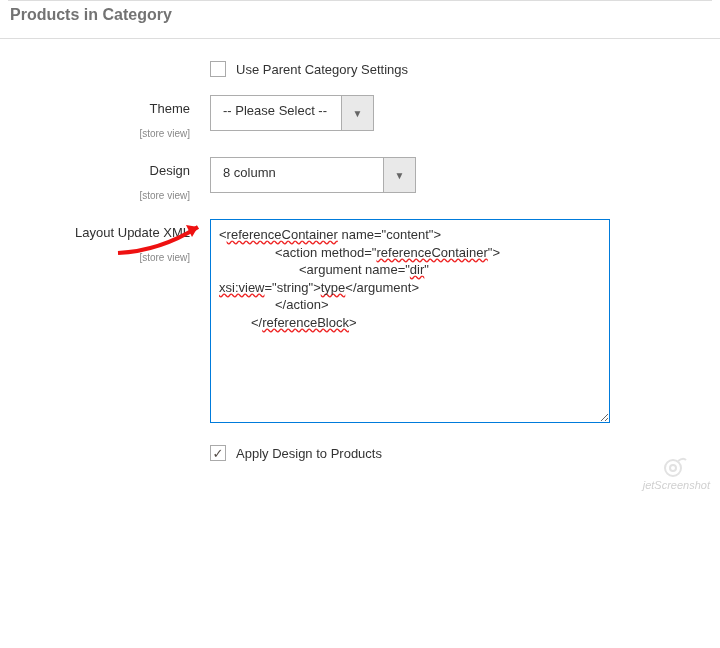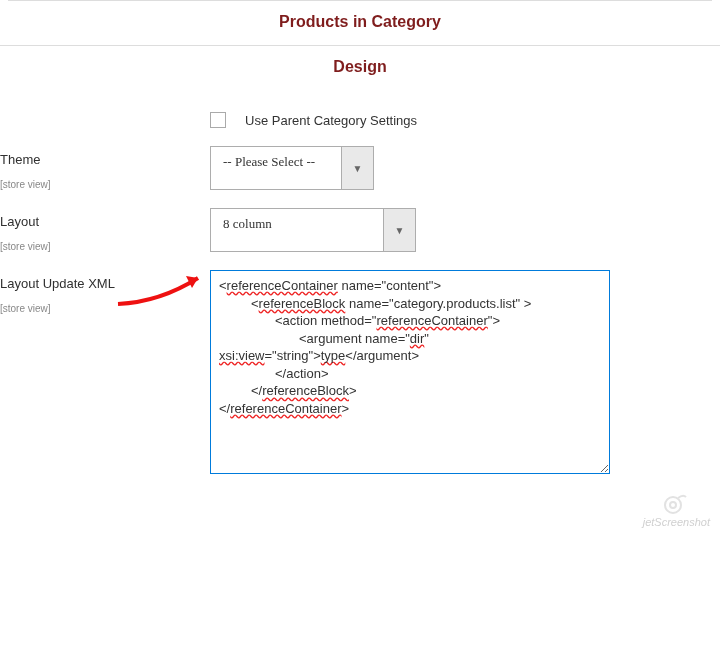--- a/index.html
+++ b/index.html
@@ -4,60 +4,60 @@
 <style>
   * { box-sizing: border-box; margin: 0; padding: 0; }
   body {
     font-family: Arial, Helvetica, sans-serif;
     font-size: 13px;
     color: #333;
     background: #fff;
     width: 720px;
   }
   .section-header {
-    padding: 12px 10px 14px 10px;
+    padding: 5px 10px 14px 10px;
     border-bottom: 1px solid #ddd;
     font-size: 16px;
     font-weight: bold;
-    color: #7f1d1d;
-    text-align: center;
+    color: #737373;
   }
   .hr-top {
     border: none;
     border-top: 1px solid #ddd;
     margin: 0 8px;
   }
   .form-row {
     display: flex;
     align-items: flex-start;
     margin: 18px 0;
   }
   .label-col {
     width: 210px;
+    text-align: right;
     padding-right: 20px;
     padding-top: 6px;
   }
   .label-col .label-main {
     font-size: 13px;
     color: #303030;
   }
   .label-col .label-scope {
     font-size: 10px;
     color: #888;
     display: block;
     margin-top: 12px;
   }
   .field-col {
     flex: 1;
     position: relative;
   }
   .checkbox-row {
     display: flex;
     align-items: center;
-    gap: 19px;
+    gap: 10px;
     padding-top: 4px;
   }
   .checkbox {
     width: 16px;
     height: 16px;
     border: 1px solid #aaa;
     background: #fff;
     display: inline-flex;
     align-items: center;
     justify-content: center;
@@ -65,24 +65,23 @@
     line-height: 1;
     color: #514943;
     cursor: pointer;
   }
   .checkbox.checked::after {
     content: "✓";
   }
   .select {
     display: inline-flex;
     border: 1px solid #adadad;
-    height: 44px;
+    height: 36px;
     background: #fff;
     cursor: pointer;
-    font-family: Liberation Serif, serif;
   }
   .select .select-value {
     padding: 7px 12px;
     font-size: 13px;
     color: #333;
     min-width: 130px;
   }
   .select.wide .select-value { min-width: 172px; }
   .select .select-caret {
     width: 32px;
@@ -142,23 +141,20 @@
 </head>
 <body>
 
 <div class="container">
   <hr class="hr-top">
 
   <div class="section-header">
     <span>Products in Category</span>
   </div>
 
-  <div class="section-header" style="border-bottom:none;">
-    <span>Design</span>
-  </div>
 
   <div class="form-row">
     <div class="label-col"></div>
     <div class="field-col">
       <div class="checkbox-row">
         <span class="checkbox"></span>
         <span>Use Parent Category Settings</span>
       </div>
     </div>
   </div>
@@ -171,21 +167,21 @@
     <div class="field-col">
       <div class="select">
         <div class="select-value">-- Please Select --</div>
         <div class="select-caret">▼</div>
       </div>
     </div>
   </div>
 
   <div class="form-row">
     <div class="label-col">
-      <span class="label-main">Layout</span>
+      <span class="label-main">Design</span>
       <span class="label-scope">[store view]</span>
     </div>
     <div class="field-col">
       <div class="select wide">
         <div class="select-value">8 column</div>
         <div class="select-caret">▼</div>
       </div>
     </div>
   </div>
 
@@ -194,33 +190,37 @@
       <span class="label-main">Layout Update XML</span>
       <span class="label-scope">[store view]</span>
     </div>
     <div class="field-col" style="position:relative;">
       <svg class="arrow" viewBox="0 0 100 40">
         <path d="M 8 36 Q 50 34 88 10" stroke="#e11" stroke-width="4" fill="none"></path>
         <path d="M 88 10 L 76 8 L 82 20 Z" fill="#e11"></path>
       </svg>
       <div class="textarea" contenteditable="true" spellcheck="false" style="">
         <div class="t1"><span>&lt;</span><span class="spell">referenceContainer</span><span> name="content"&gt;</span></div>
-        <div class="t2"><span>&lt;</span><span class="spell">referenceBlock</span><span> name="category.products.list" &gt;</span></div>
         <div class="t3"><span>&lt;action method="</span><span class="spell">referenceContainer</span><span>"&gt;</span></div>
         <div class="t4"><span>&lt;argument name="</span><span class="spell">dir</span><span>"</span></div>
         <div class="t1"><span class="spell">xsi:view</span><span>="string"&gt;</span><span class="spell">type</span><span>&lt;/argument&gt;</span></div>
         <div class="t3"><span>&lt;/action&gt;</span></div>
         <div class="t2"><span>&lt;/</span><span class="spell">referenceBlock</span><span>&gt;</span></div>
-        <div class="t1"><span>&lt;/</span><span class="spell">referenceContainer</span><span>&gt;</span></div>
       </div>
     </div>
   </div>
 
   <div class="form-row">
     <div class="label-col"></div>
+    <div class="field-col">
+      <div class="checkbox-row">
+        <span class="checkbox checked"></span>
+        <span>Apply Design to Products</span>
+      </div>
+    </div>
   </div>
 
   <svg class="watermark-icon" width="34" height="22">
     <circle cx="17" cy="13" r="8" fill="none" stroke="#e2e2e2" stroke-width="2"></circle>
     <circle cx="17" cy="13" r="3" fill="none" stroke="#e2e2e2" stroke-width="2"></circle>
     <path d="M 22 6 q 5 -4 8 -1" fill="none" stroke="#e2e2e2" stroke-width="2"></path>
   </svg>
   <span class="watermark">jetScreenshot</span>
 </div>
 

